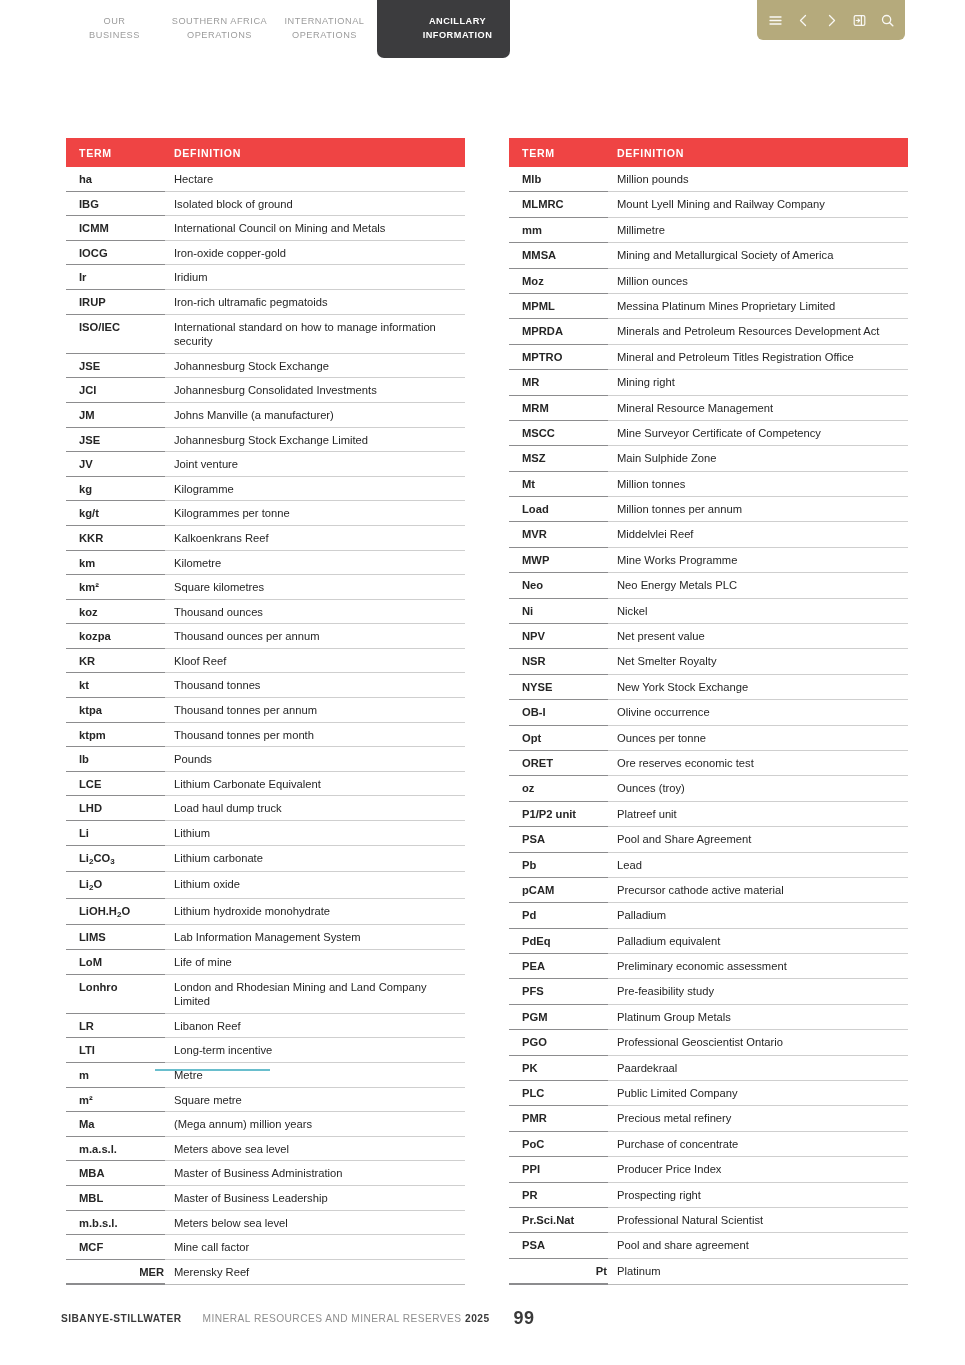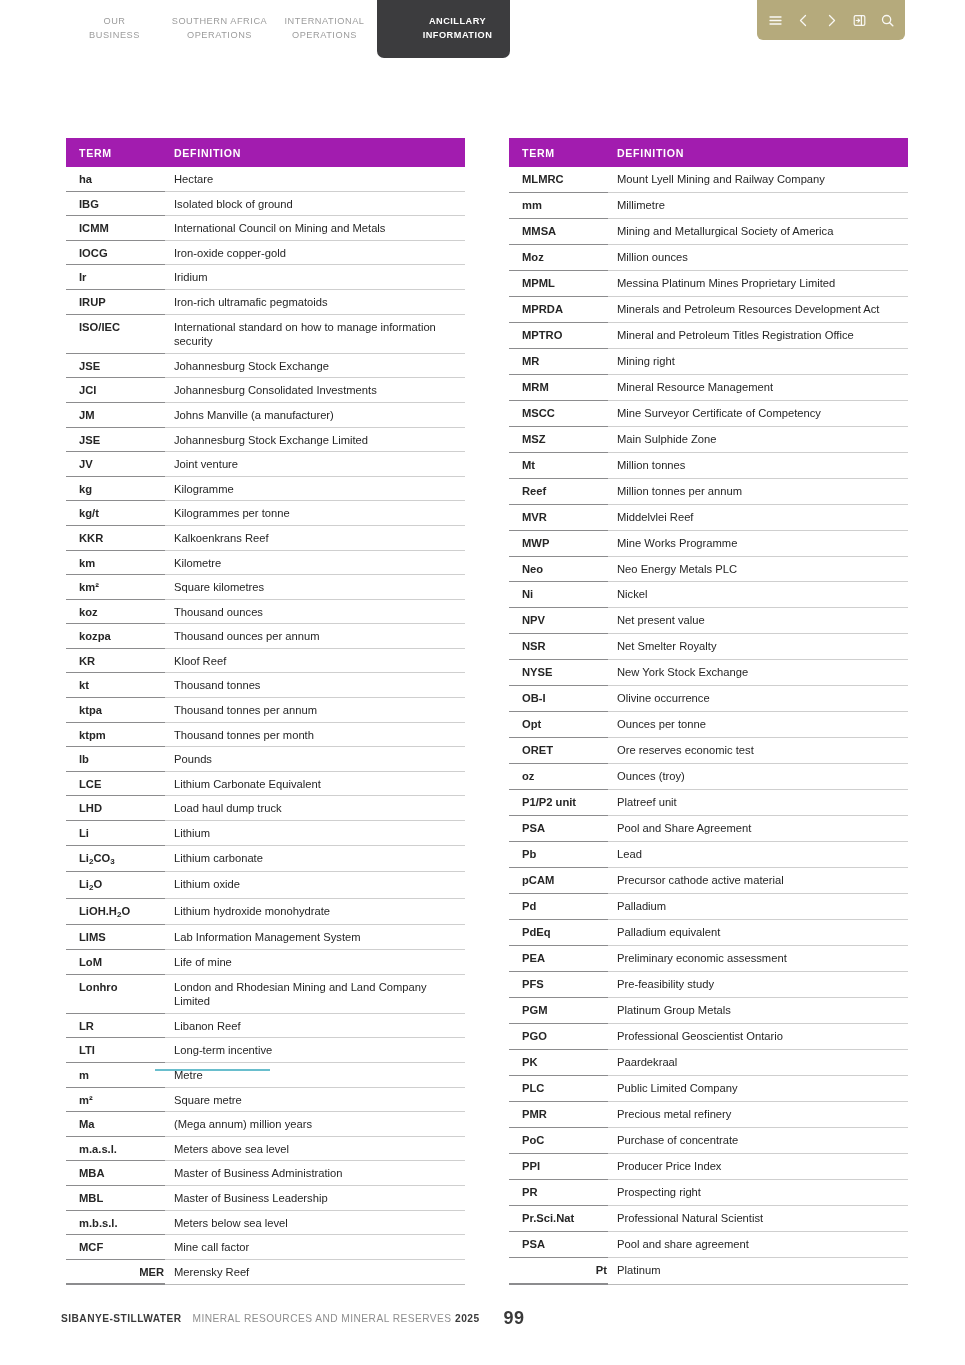--- a/index.html
+++ b/index.html
@@ -84,21 +84,21 @@
     gap: 44px;
     padding-left: 66px;
     box-sizing: border-box;
   }
   .gl-table {
     width: 399px;
     border-collapse: collapse;
     table-layout: fixed;
   }
   .gl-table thead th {
-    background: #a21caf;
+    background: #ef4444;
     color: #ffffff;
     font-size: 10.6px;
     font-weight: bold;
     letter-spacing: 0.7px;
     text-align: left;
     padding: 8px 0 8px 0;
     height: 13px;
   }
   .gl-table th.c-term {
     width: 86px;
@@ -156,21 +156,21 @@
   .footer {
     position: absolute;
     left: 61px;
     bottom: 36px;
     display: flex;
     align-items: center;
     font-size: 10.2px;
     letter-spacing: 0.45px;
   }
   .f-brand { font-weight: bold; color: #3a3a3a; }
-  .f-mid   { color: #8e8e8e; margin-left: 11px; }
+  .f-mid   { color: #8e8e8e; margin-left: 21px; }
   .f-year  { font-weight: bold; color: #3a3a3a; margin-left: 3.5px; }
   .f-page  { font-weight: bold; color: #3a3a3a; font-size: 18px; margin-left: 24px; }
 </style>
 </head>
 <body>
 
 <div class="topnav">
   <div class="tabs">
       <div class="tab">
         <span class="tab-line">OUR</span>
@@ -417,20 +417,24 @@
 
   <table class="gl-table">
     <thead>
       <tr>
         <th class="c-term">TERM</th>
         <th class="c-def">DEFINITION</th>
       </tr>
     </thead>
     <tbody>
         <tr>
+          <td class="c-term">Mlb</td>
+          <td class="c-def">Million pounds</td>
+        </tr>
+        <tr>
           <td class="c-term">MLMRC</td>
           <td class="c-def">Mount Lyell Mining and Railway Company</td>
         </tr>
         <tr>
           <td class="c-term">mm</td>
           <td class="c-def">Millimetre</td>
         </tr>
         <tr>
           <td class="c-term">MMSA</td>
           <td class="c-def">Mining and Metallurgical Society of America</td>
@@ -465,21 +469,21 @@
         </tr>
         <tr>
           <td class="c-term">MSZ</td>
           <td class="c-def">Main Sulphide Zone</td>
         </tr>
         <tr>
           <td class="c-term">Mt</td>
           <td class="c-def">Million tonnes</td>
         </tr>
         <tr>
-          <td class="c-term">Reef</td>
+          <td class="c-term">Load</td>
           <td class="c-def">Million tonnes per annum</td>
         </tr>
         <tr>
           <td class="c-term">MVR</td>
           <td class="c-def">Middelvlei Reef</td>
         </tr>
         <tr>
           <td class="c-term">MWP</td>
           <td class="c-def">Mine Works Programme</td>
         </tr>

